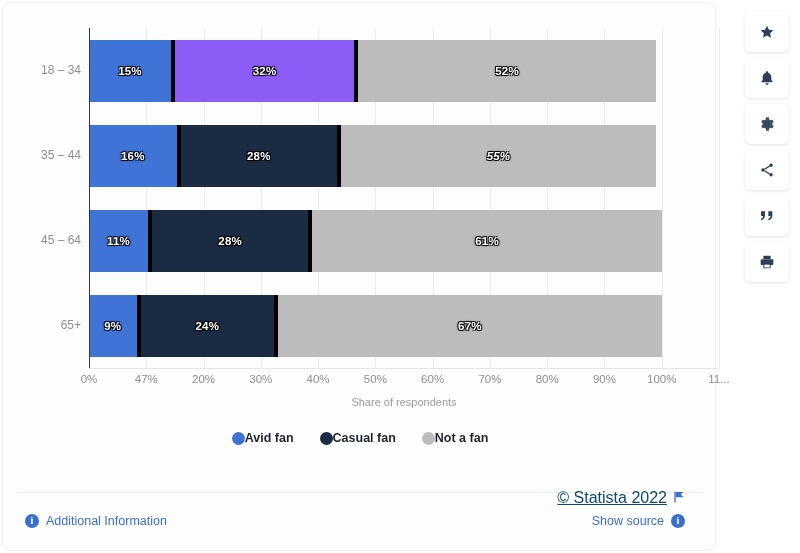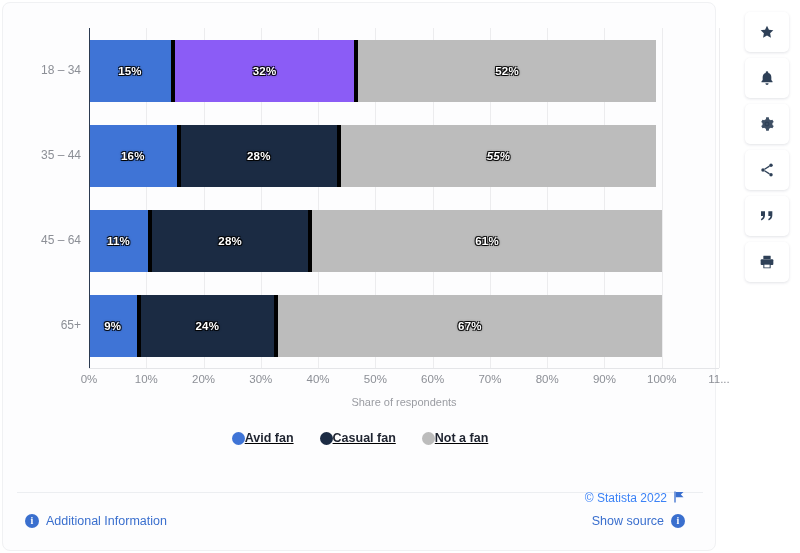--- a/index.html
+++ b/index.html
@@ -125,21 +125,20 @@
     left: 0; top: 428px;
     width: 714px;
     display: flex;
     justify-content: center;
     align-items: center;
     gap: 26px;
   }
   .legend-item {
     display: flex;
     align-items: center;
-    text-decoration: underline;
   }
   .legend-dot {
     width: 13px; height: 13px;
     border-radius: 50%;
     display: block;
   }
   .legend-text {
     font-size: 12.5px;
     font-weight: bold;
     color: #1f2430;
@@ -180,22 +179,23 @@
   }
 
   #copyright {
     position: absolute;
     right: 30px; top: 486px;
     display: flex;
     align-items: center;
     gap: 7px;
   }
   #copyright .cr-text {
-    font-size: 12px;
-    color: #3b82f6;
+    font-size: 16px;
+    color: #0c4a6e;
+    text-decoration: underline;
   }
   #show-source {
     position: absolute;
     right: 30px; top: 511px;
     display: flex;
     align-items: center;
     gap: 7px;
     cursor: pointer;
   }
   #show-source .ss-text {
@@ -294,21 +294,21 @@
 
     <div id="ylabels">
         <div class="ycat" style="top: 34.5px;">18 – 34</div>
         <div class="ycat" style="top: 119.5px;">35 – 44</div>
         <div class="ycat" style="top: 204.5px;">45 – 64</div>
         <div class="ycat" style="top: 289.5px;">65+</div>
       </div>
 
     <div id="xlabels">
         <div class="xtick" style="left: 0px;">0%</div>
-        <div class="xtick" style="left: 57.2727px;">10%</div>
+        <div class="xtick" style="left: 57.2727px;">47%</div>
         <div class="xtick" style="left: 114.545px;">20%</div>
         <div class="xtick" style="left: 171.818px;">30%</div>
         <div class="xtick" style="left: 229.091px;">40%</div>
         <div class="xtick" style="left: 286.364px;">50%</div>
         <div class="xtick" style="left: 343.636px;">60%</div>
         <div class="xtick" style="left: 400.909px;">70%</div>
         <div class="xtick" style="left: 458.182px;">80%</div>
         <div class="xtick" style="left: 515.455px;">90%</div>
         <div class="xtick" style="left: 572.727px;">100%</div>
         <div class="xtick" style="left: 630px;">11...</div>

